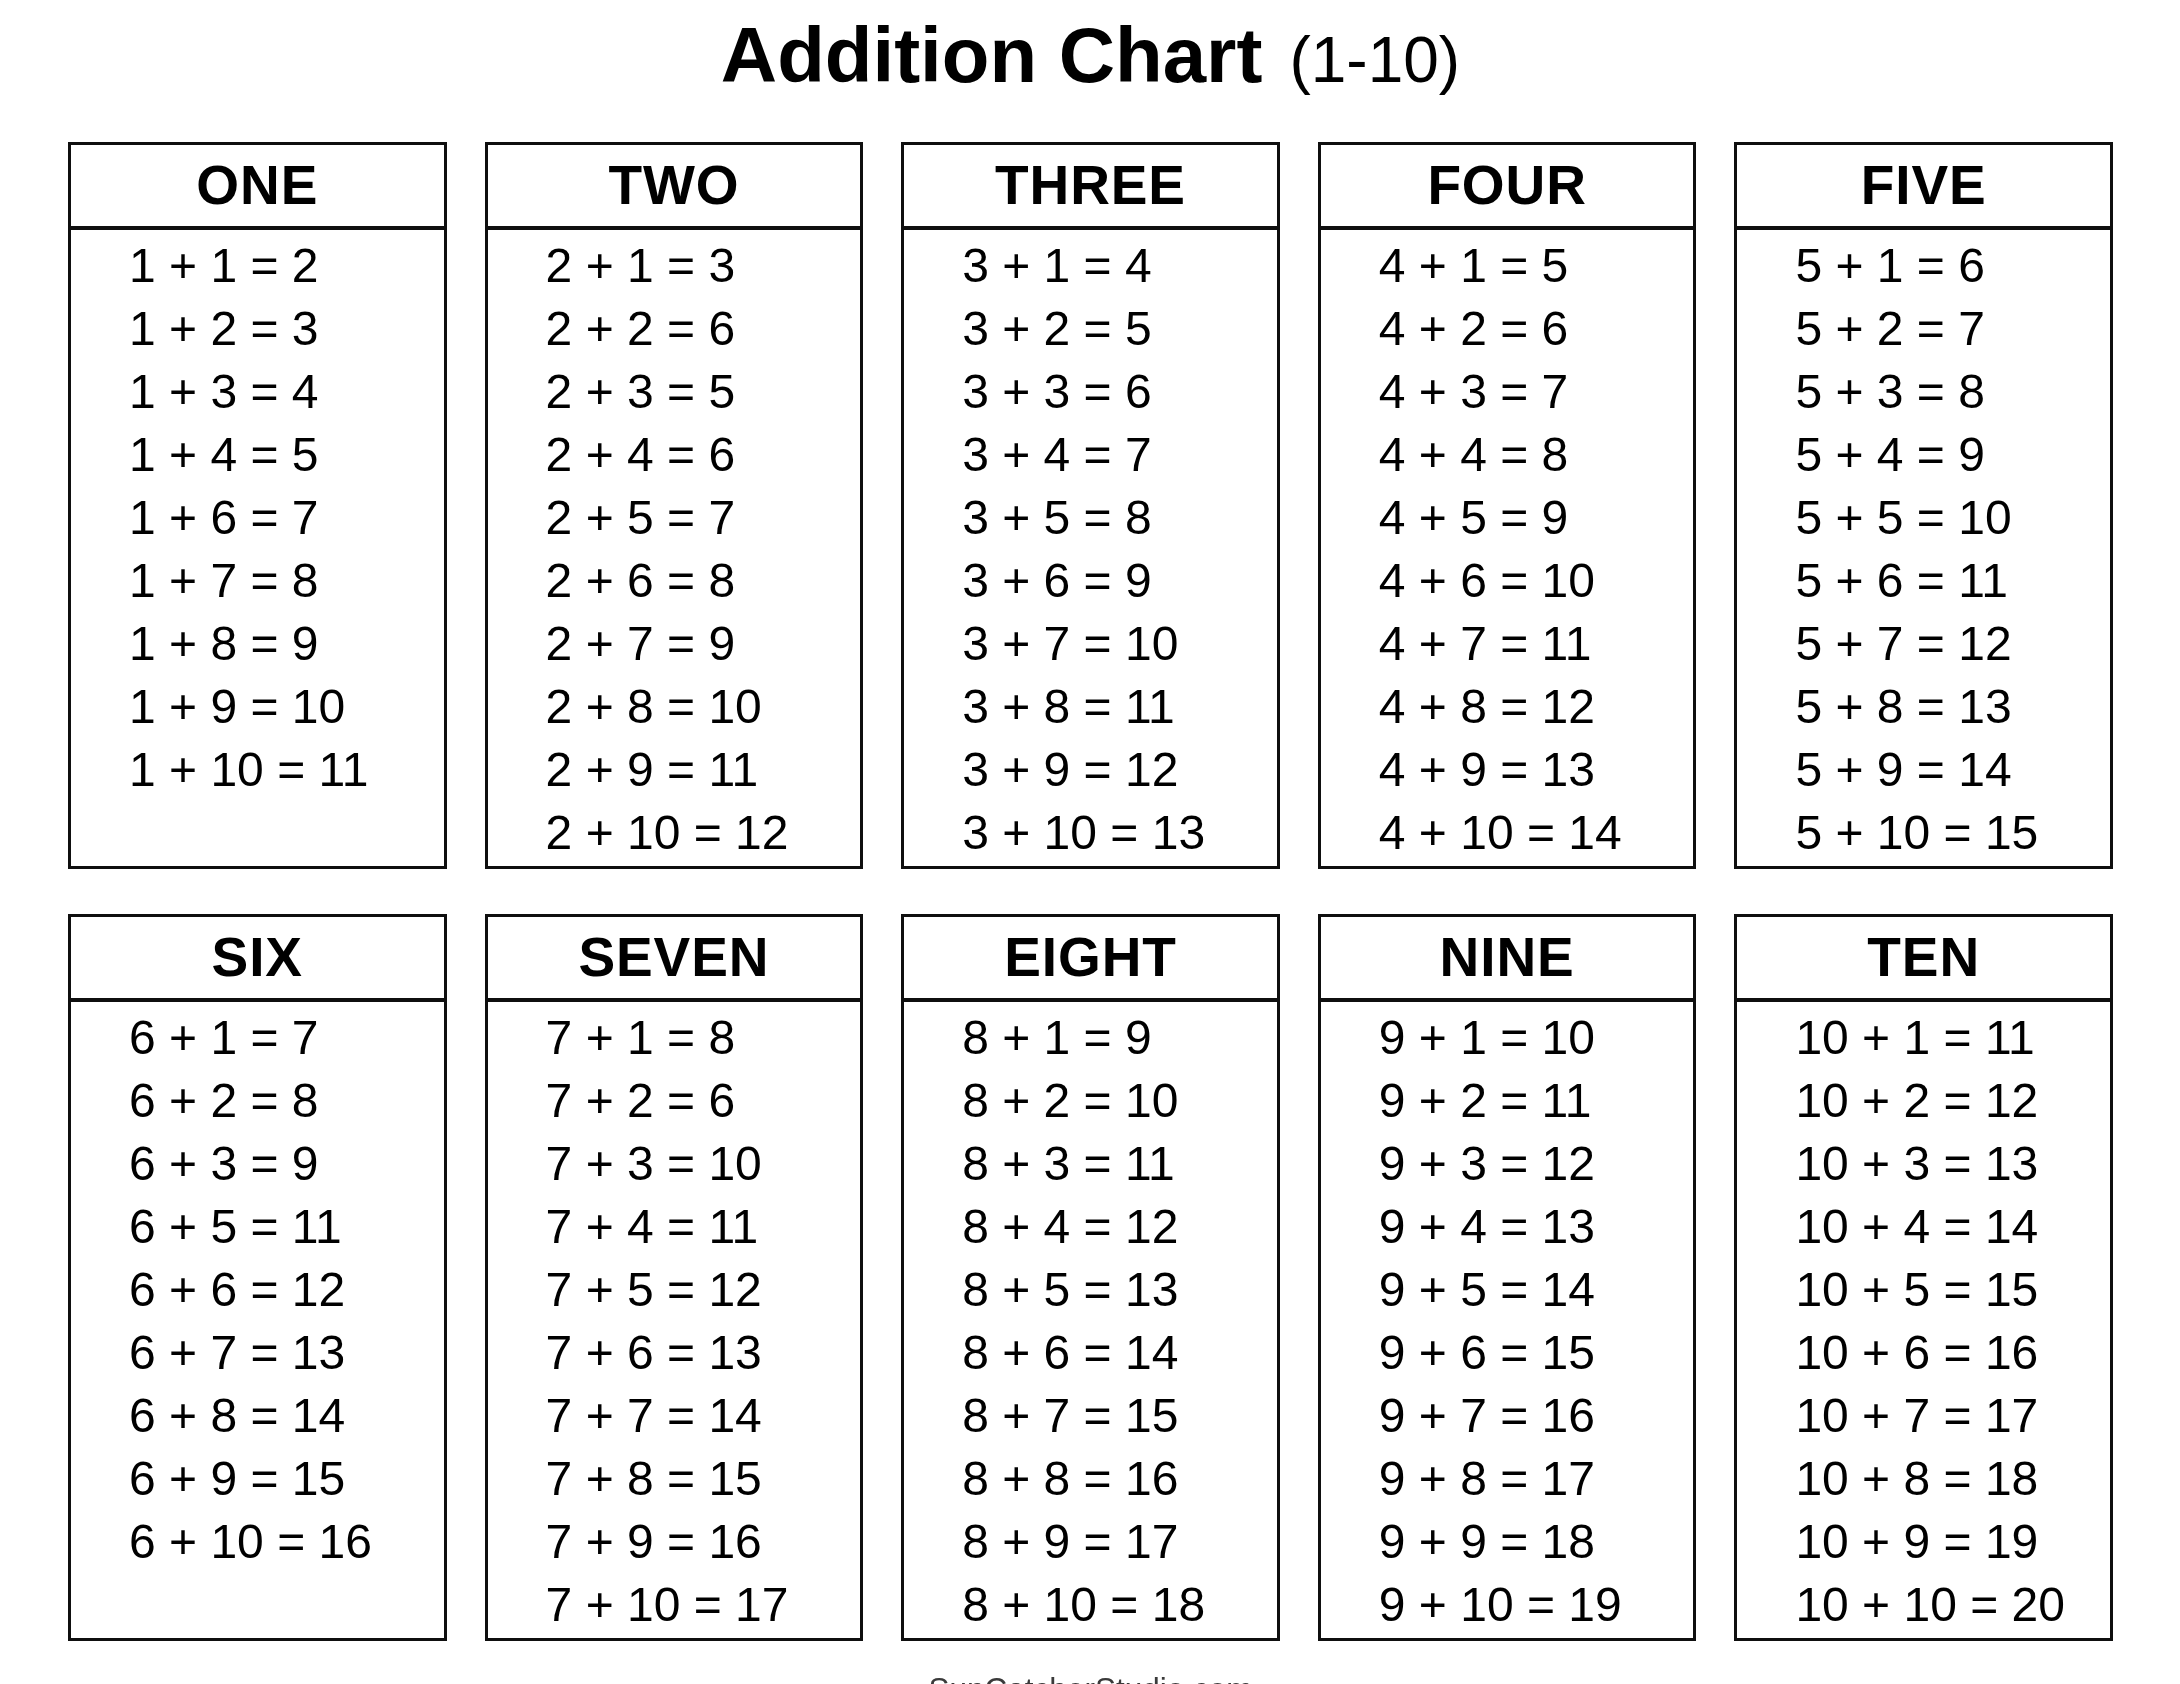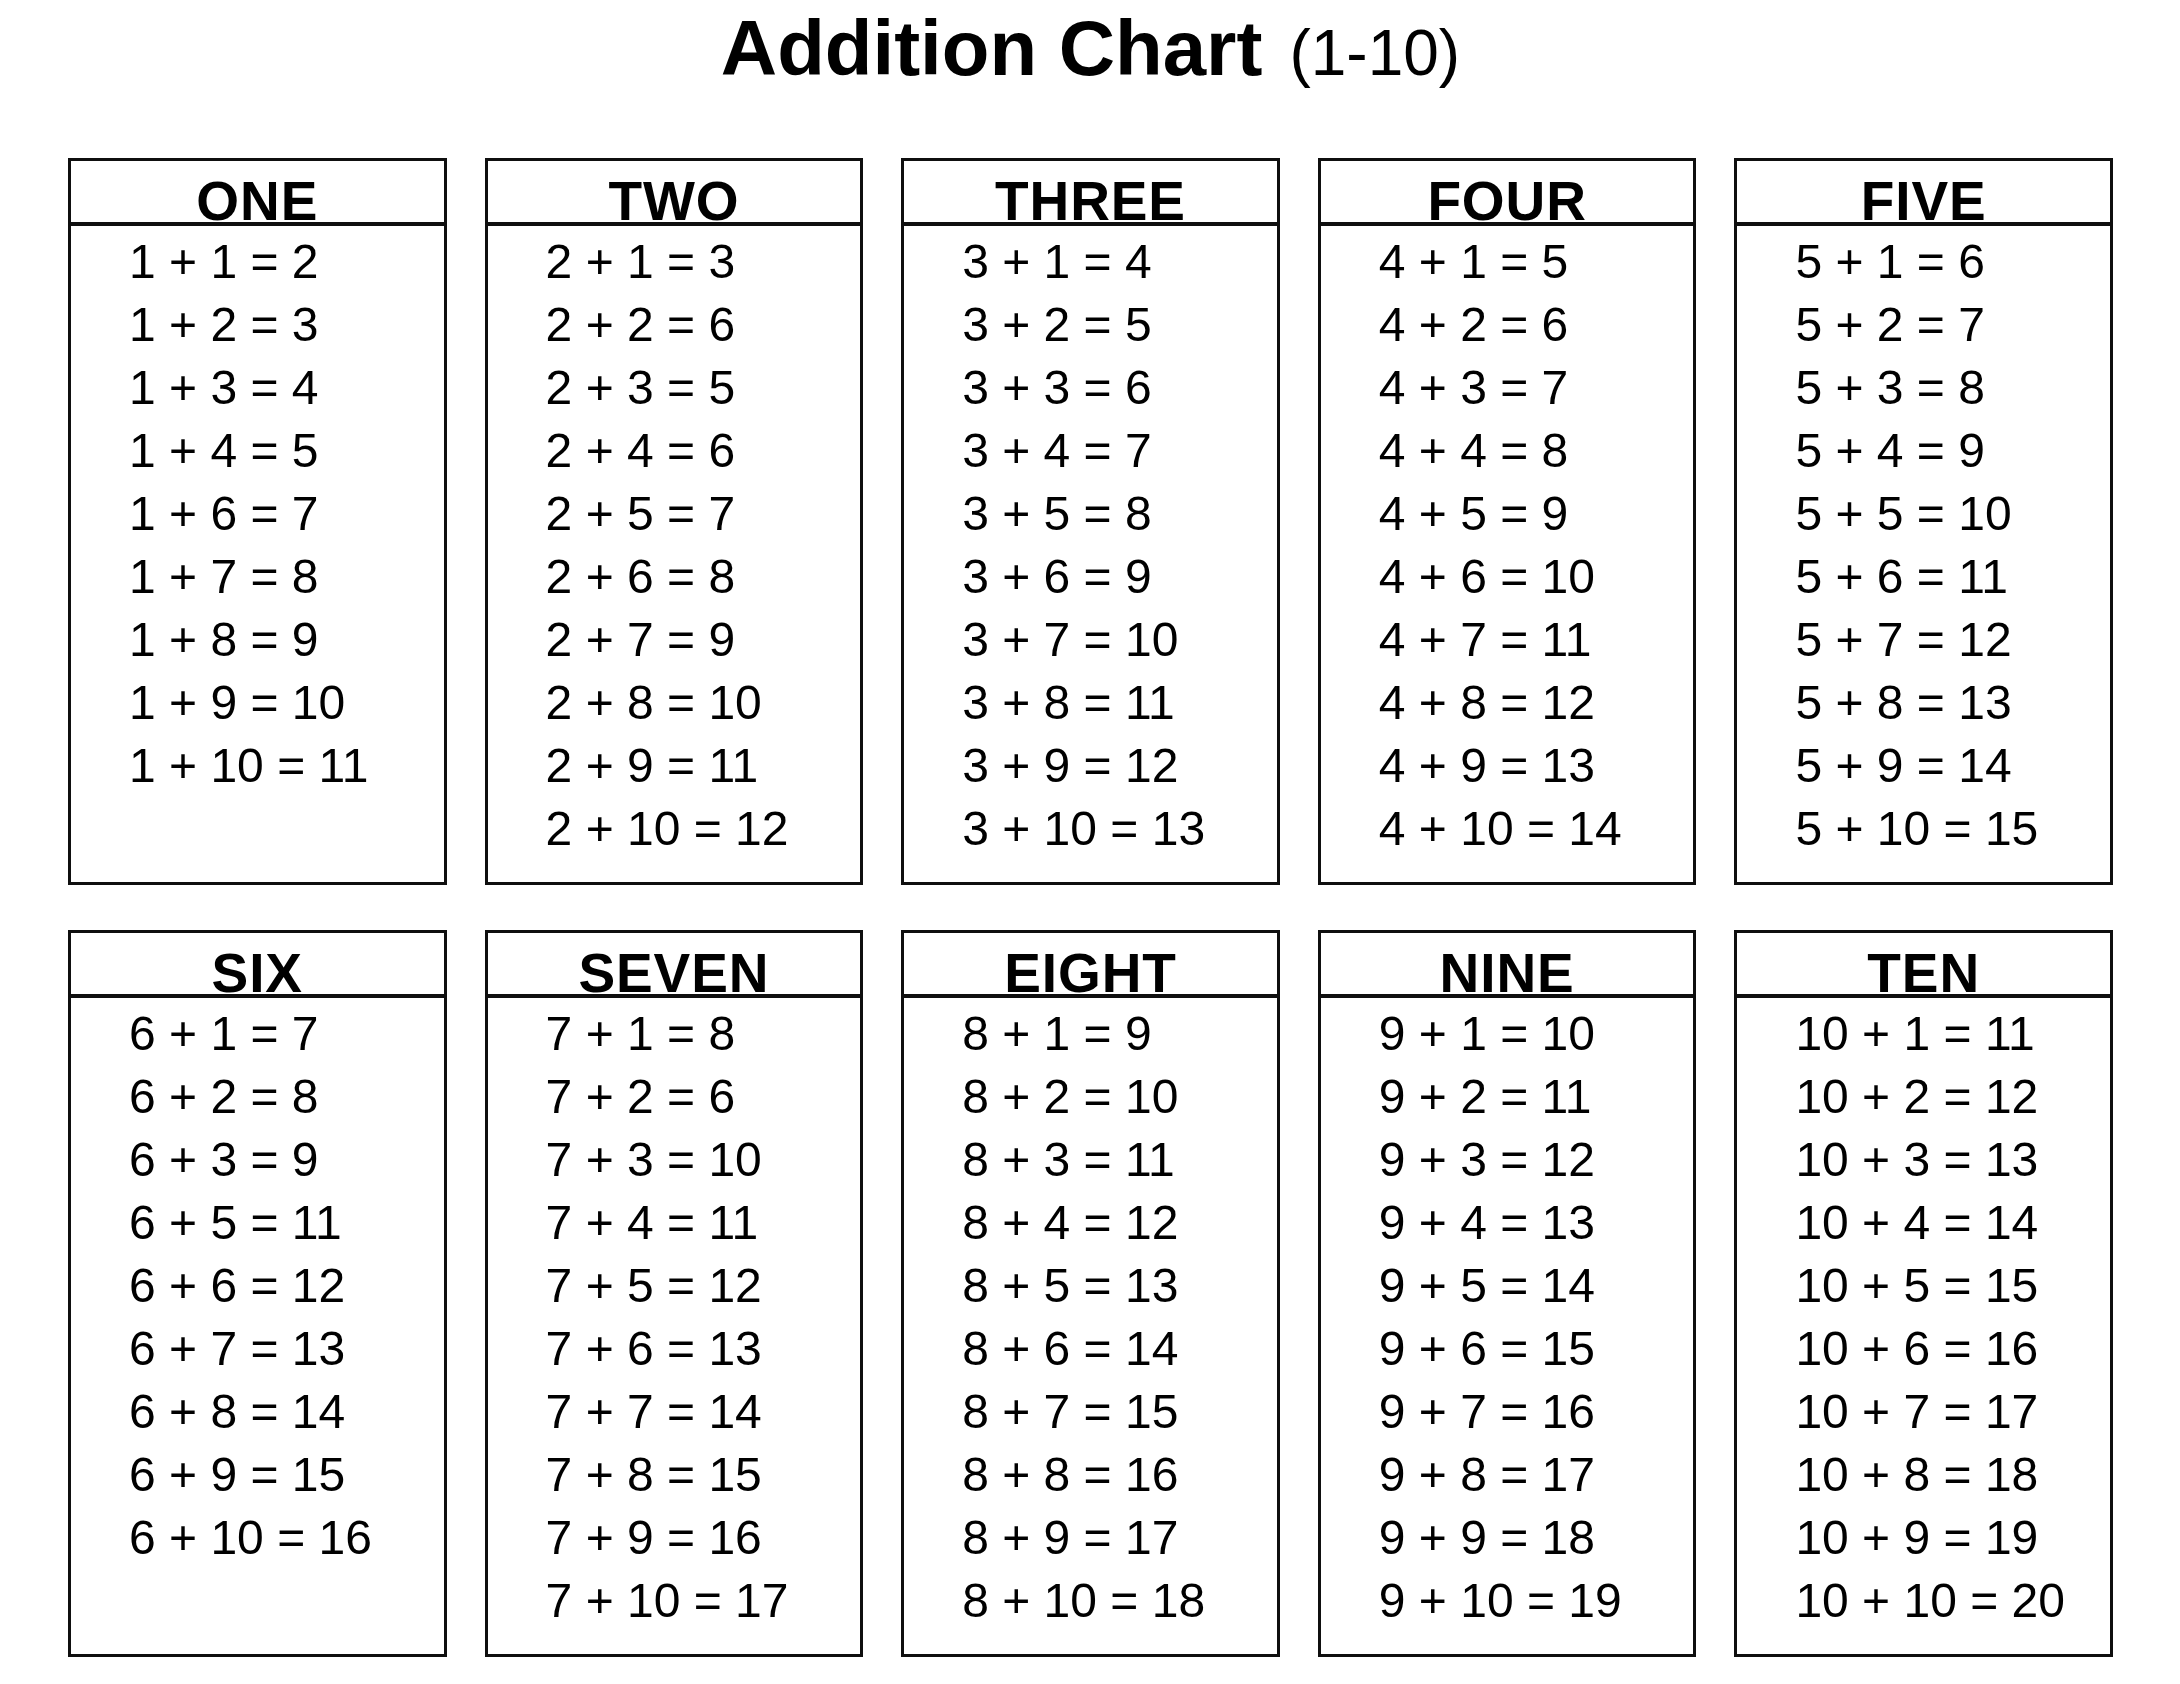--- a/index.html
+++ b/index.html
@@ -6,22 +6,22 @@
   html, body { margin: 0; padding: 0; }
   body {
     width: 2181px;
     height: 1685px;
     background: #ffffff;
     color: #000000;
     font-family: "Liberation Sans", sans-serif;
     overflow: hidden;
   }
   .page-header {
-    height: 158px;
-    padding-top: 6px;
+    height: 142px;
+    padding-top: 13px;
     display: flex;
     align-items: baseline;
     justify-content: center;
     gap: 27px;
   }
   .title-main {
     font-size: 78px;
     font-weight: bold;
     line-height: 1.1;
     white-space: nowrap;
@@ -42,21 +42,21 @@
     border: 3.4px solid #0f0f0f;
     background: #ffffff;
     height: 727px;
     overflow: hidden;
   }
   .table-heading {
     font-size: 55px;
     font-weight: bold;
     text-align: center;
     line-height: 81px;
-    height: 65px;
+    height: 85px;
     border-bottom: 4.3px solid #0f0f0f;
     letter-spacing: 0.9px;
   }
   .equation-list {
     padding: 4.3px 6.8px 1.7px 58px;
     text-align: left;
   }
   .equation-row {
     font-size: 48px;
     line-height: 63px;

